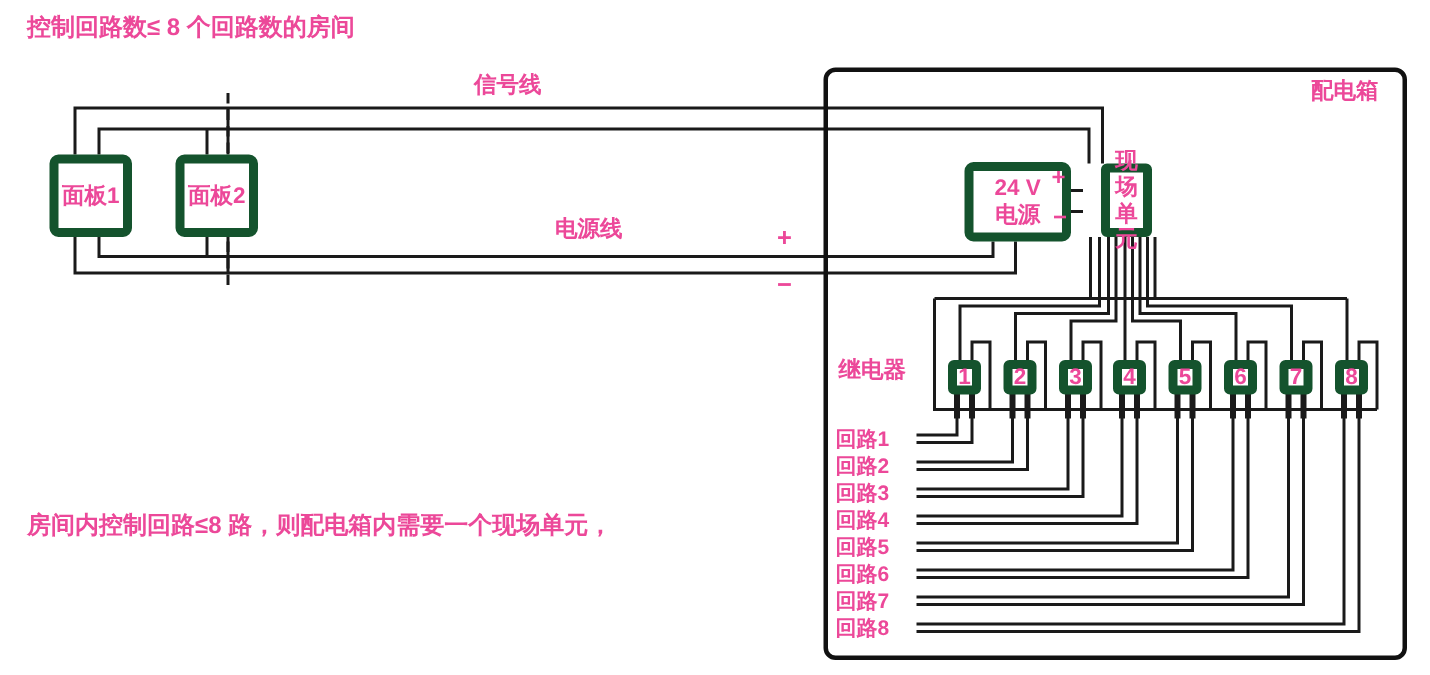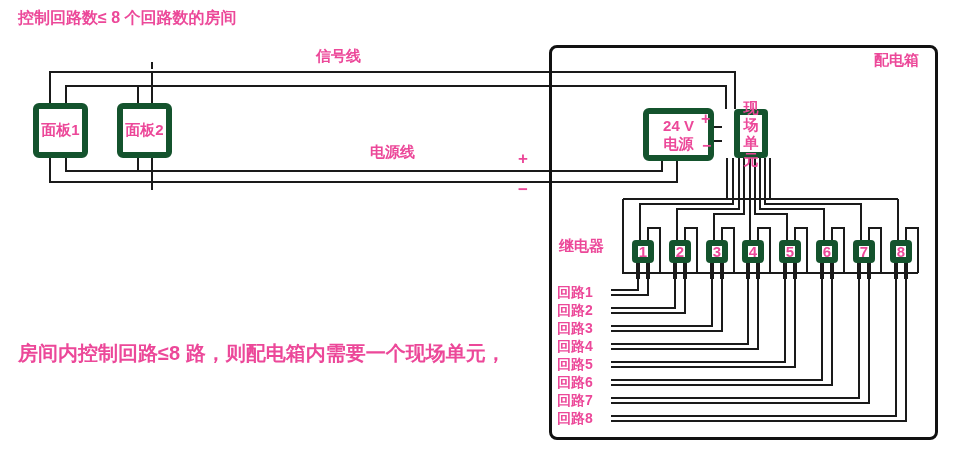--- a/index.html
+++ b/index.html
@@ -110,21 +110,21 @@
           <path d="M869,262 V279"></path>
         <path d="M896,262 V279"></path>
           <path d="M906,262 V279"></path>
       </g>
     </g>
   </svg>
 
   <div class="dist" style="left:549px;top:45px;width:389px;height:395px;"></div>
 
   <div class="txt" style="left:18px;top:8px;font-size:16px;">控制回路数≤ 8 个回路数的房间</div>
-  <div class="txt" style="left:18px;top:340px;font-size:20px;">房间内控制回路≤8 路，则配电箱内需要一个现场单元，</div>
+  <div class="txt" style="left:18px;top:340px;font-size:16px;">房间内控制回路≤8 路，则配电箱内需要一个现场单元，</div>
 
   <div class="txt" style="left:316px;top:47px;font-size:15px;">信号线</div>
   <div class="txt" style="left:337px;top:143px;font-size:15px;padding-left:33px;">电源线</div>
   <div class="txt" style="left:518px;top:149px;font-size:17px;">+</div>
   <div class="txt" style="left:518px;top:180px;font-size:17px;">−</div>
 
   <div class="box" style="left:33px;top:103px;width:55px;height:55px;font-size:15px;">面板1</div>
   <div class="box" style="left:117px;top:103px;width:55px;height:55px;font-size:15px;">面板2</div>
 
   <div class="txt" style="left:874px;top:51px;font-size:15px;">配电箱</div>

